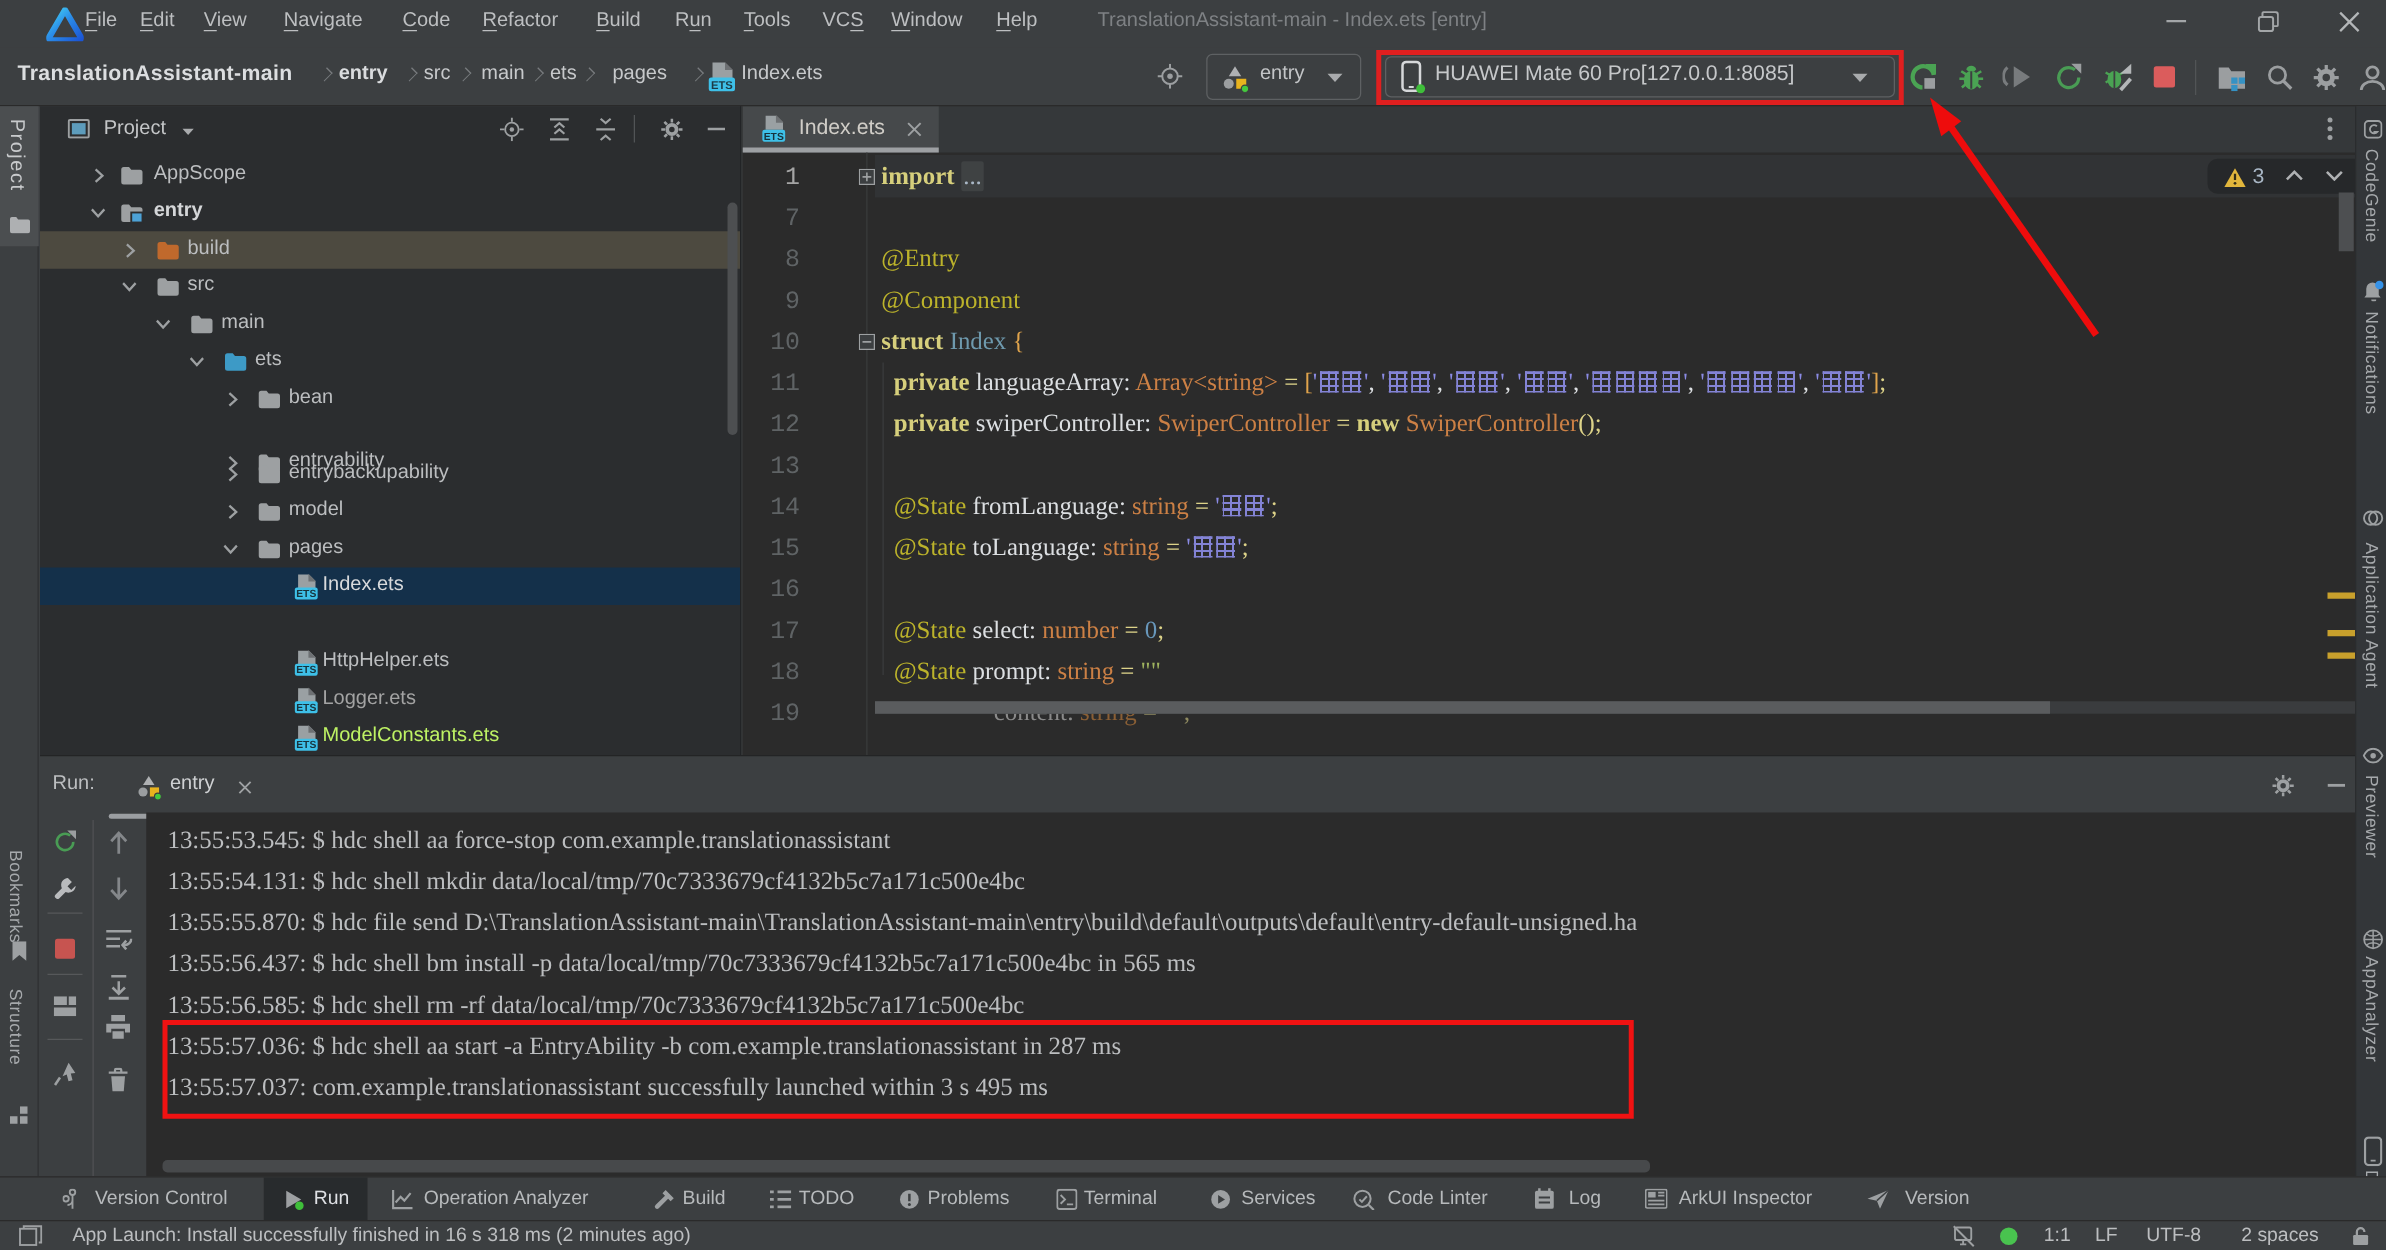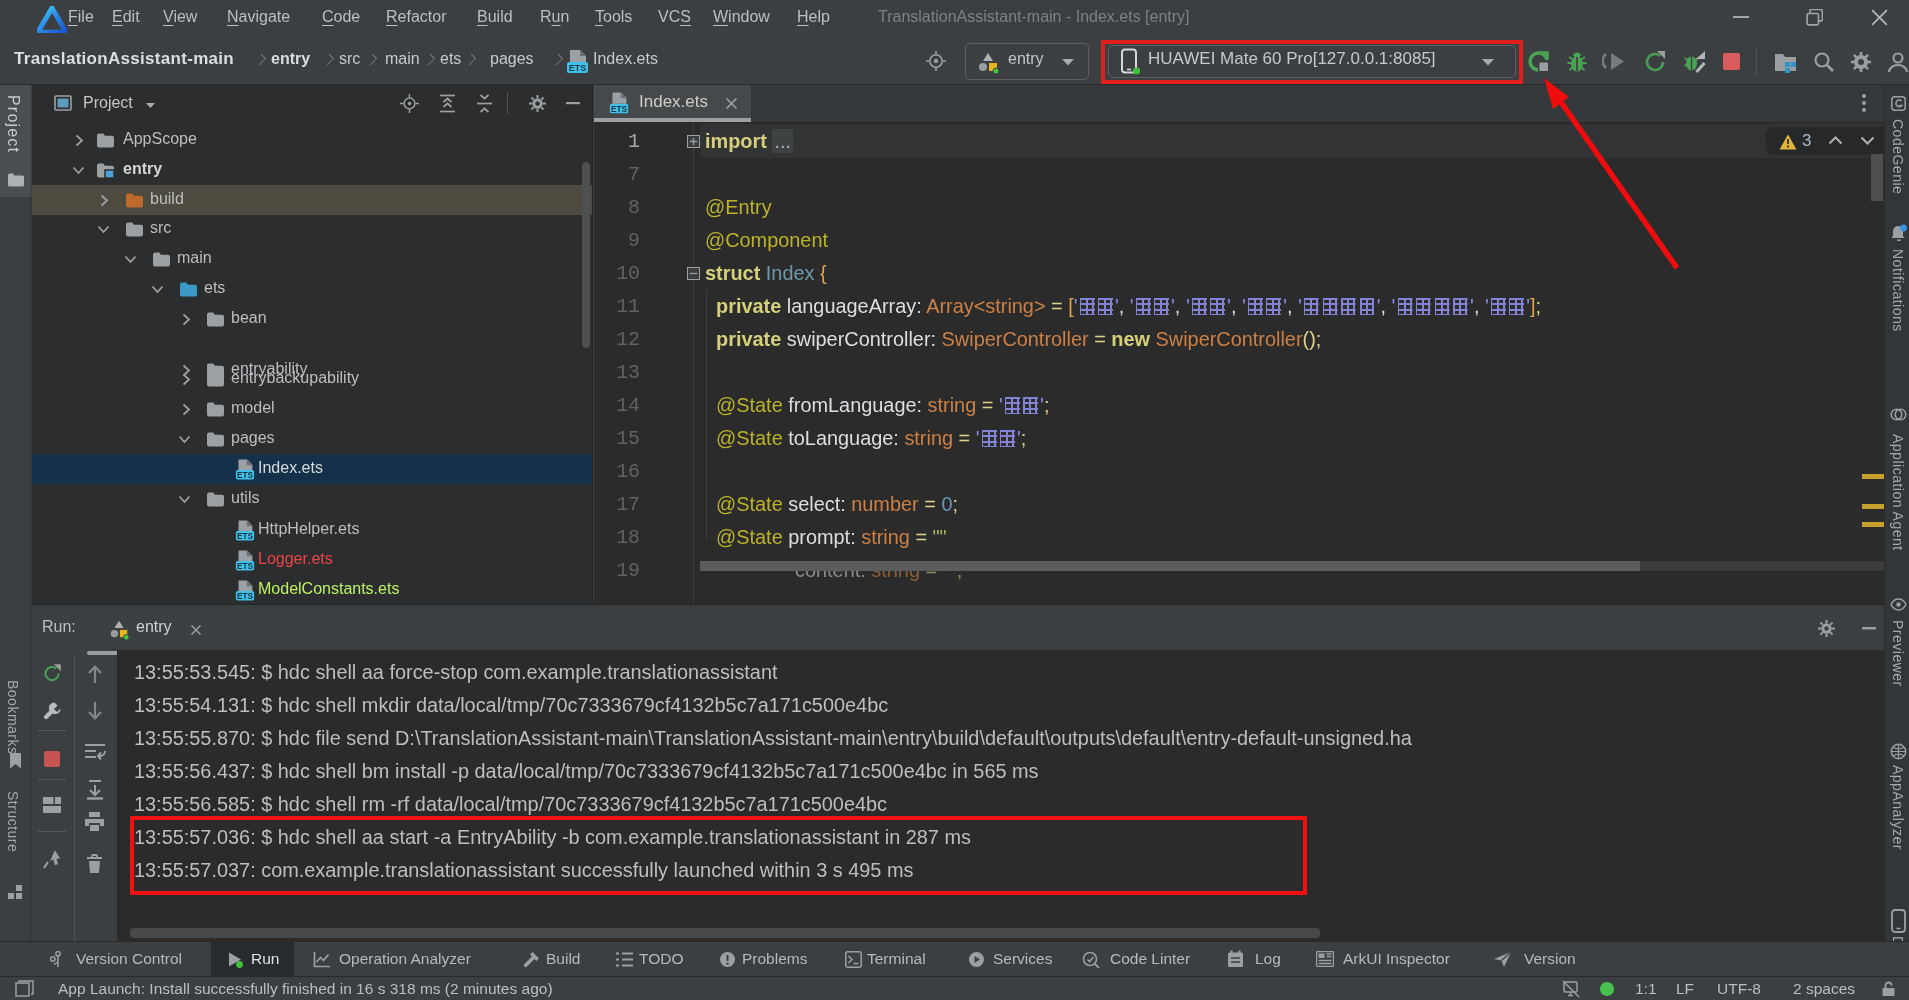--- a/index.html
+++ b/index.html
@@ -23,21 +23,21 @@
  repeating-linear-gradient(180deg,currentColor 0 1.9px,transparent 1.9px 5.4px),
  repeating-linear-gradient(90deg,currentColor 0 1.5px,transparent 1.5px 6.2px),
  repeating-linear-gradient(180deg,currentColor 0 1.9px,transparent 1.9px 5.4px),
  repeating-linear-gradient(90deg,currentColor 0 1.5px,transparent 1.5px 6.2px),
  repeating-linear-gradient(180deg,currentColor 0 1.9px,transparent 1.9px 5.4px),
  repeating-linear-gradient(90deg,currentColor 0 1.5px,transparent 1.5px 6.2px),
  repeating-linear-gradient(180deg,currentColor 0 1.9px,transparent 1.9px 5.4px),
  repeating-linear-gradient(90deg,currentColor 0 1.5px,transparent 1.5px 6.2px);
  background-size:14.5px 17px,14.5px 17px,14.5px 17px,14.5px 17px,14.5px 17px,14.5px 17px,14.5px 17px,14.5px 17px;
  background-position:0 0,0 0,18.5px 0,18.5px 0,37px 0,37px 0,55.5px 0,55.5px 0}
-.crow{position:absolute;left:0;white-space:pre;font-family:Liberation Sans, sans-serif;font-size:19.9px;line-height:33px;height:33px}
+.crow{position:absolute;left:0;white-space:pre;font-family:Liberation Serif, serif;font-size:19.9px;line-height:33px;height:33px}
 </style></head>
 <body>
 
 <div class="abs" style="left:0;top:0;width:1909px;height:38px;background:#3c3f41">
   <svg class="abs" style="left:37px;top:6px" width="30" height="27" viewBox="0 0 30 27">
     <defs>
         <linearGradient id="lg1" x1="0" y1="0" x2="1" y2="1">
       <stop offset="0" stop-color="#45d7f5"></stop>
           <stop offset=".45" stop-color="#2b8de8"></stop>
           <stop offset="1" stop-color="#1b55d6"></stop>
@@ -342,46 +342,37 @@
       </div>
       <div class="abs" style="left:0;top:329px;width:561px;height:30px;background:#14304a;">
         <svg class="abs" style="left:203px;top:4px" width="20" height="23" viewBox="0 0 23 25">
           <path d="M4 1 h10 l6 6 v7 h-16 z" fill="#9aa0a3"></path>
           <path d="M13.5 0.5 l7 7 h-7 z" fill="#6d7073"></path>
           <rect x="1" y="13" width="21" height="11" rx="2" fill="#3ec0e8"></rect>
           <text x="11.5" y="22" text-anchor="middle" font-size="9.5" font-weight="bold" fill="#17333d" font-family="Liberation Sans">ETS</text>
         </svg>
         <div class="abs" style="left:226px;top:5px;font-size:16px;color:#d8dadc">Index.ets</div>
       </div>
-      <div class="abs" style="left:0;top:359px;width:561px;height:30px;">
-        <svg class="abs" style="left:146px;top:11px" width="13" height="9" viewBox="0 0 13 9">
-          <path d="M1.5 1.5 L6.5 7 L11.5 1.5" fill="none" stroke="#9da0a2" stroke-width="1.8"></path>
-        </svg>
-        <svg class="abs" style="left:174px;top:7px" width="19" height="17" viewBox="0 0 19 17">
-          <path d="M1 3.5 a2 2 0 0 1 2-2 h4.2 l1.8 2.3 h7 a2 2 0 0 1 2 2 v7.7 a2 2 0 0 1 -2 2 h-13 a2 2 0 0 1 -2-2 z" fill="#9da0a2"></path>
-        </svg>
-        <div class="abs" style="left:199px;top:5px;font-size:16px;color:#bcbec0">utils</div>
-      </div>
       <div class="abs" style="left:0;top:390px;width:561px;height:30px;">
         <svg class="abs" style="left:203px;top:4px" width="20" height="23" viewBox="0 0 23 25">
           <path d="M4 1 h10 l6 6 v7 h-16 z" fill="#9aa0a3"></path>
           <path d="M13.5 0.5 l7 7 h-7 z" fill="#6d7073"></path>
           <rect x="1" y="13" width="21" height="11" rx="2" fill="#3ec0e8"></rect>
           <text x="11.5" y="22" text-anchor="middle" font-size="9.5" font-weight="bold" fill="#17333d" font-family="Liberation Sans">ETS</text>
         </svg>
         <div class="abs" style="left:226px;top:5px;font-size:16px;color:#bcbec0">HttpHelper.ets</div>
       </div>
       <div class="abs" style="left:0;top:420px;width:561px;height:30px;">
         <svg class="abs" style="left:203px;top:4px" width="20" height="23" viewBox="0 0 23 25">
           <path d="M4 1 h10 l6 6 v7 h-16 z" fill="#9aa0a3"></path>
           <path d="M13.5 0.5 l7 7 h-7 z" fill="#6d7073"></path>
           <rect x="1" y="13" width="21" height="11" rx="2" fill="#3ec0e8"></rect>
           <text x="11.5" y="22" text-anchor="middle" font-size="9.5" font-weight="bold" fill="#17333d" font-family="Liberation Sans">ETS</text>
         </svg>
-        <div class="abs" style="left:226px;top:5px;font-size:16px;color:#ef4444">Logger.ets</div>
+        <div class="abs" style="left:226px;top:5px;font-size:16px;color:#a3a3a3">Logger.ets</div>
       </div>
       <div class="abs" style="left:0;top:450px;width:561px;height:30px;">
         <svg class="abs" style="left:203px;top:4px" width="20" height="23" viewBox="0 0 23 25">
           <path d="M4 1 h10 l6 6 v7 h-16 z" fill="#9aa0a3"></path>
           <path d="M13.5 0.5 l7 7 h-7 z" fill="#6d7073"></path>
           <rect x="1" y="13" width="21" height="11" rx="2" fill="#3ec0e8"></rect>
           <text x="11.5" y="22" text-anchor="middle" font-size="9.5" font-weight="bold" fill="#17333d" font-family="Liberation Sans">ETS</text>
         </svg>
         <div class="abs" style="left:226px;top:5px;font-size:16px;color:#bef264">ModelConstants.ets</div>
       </div>

